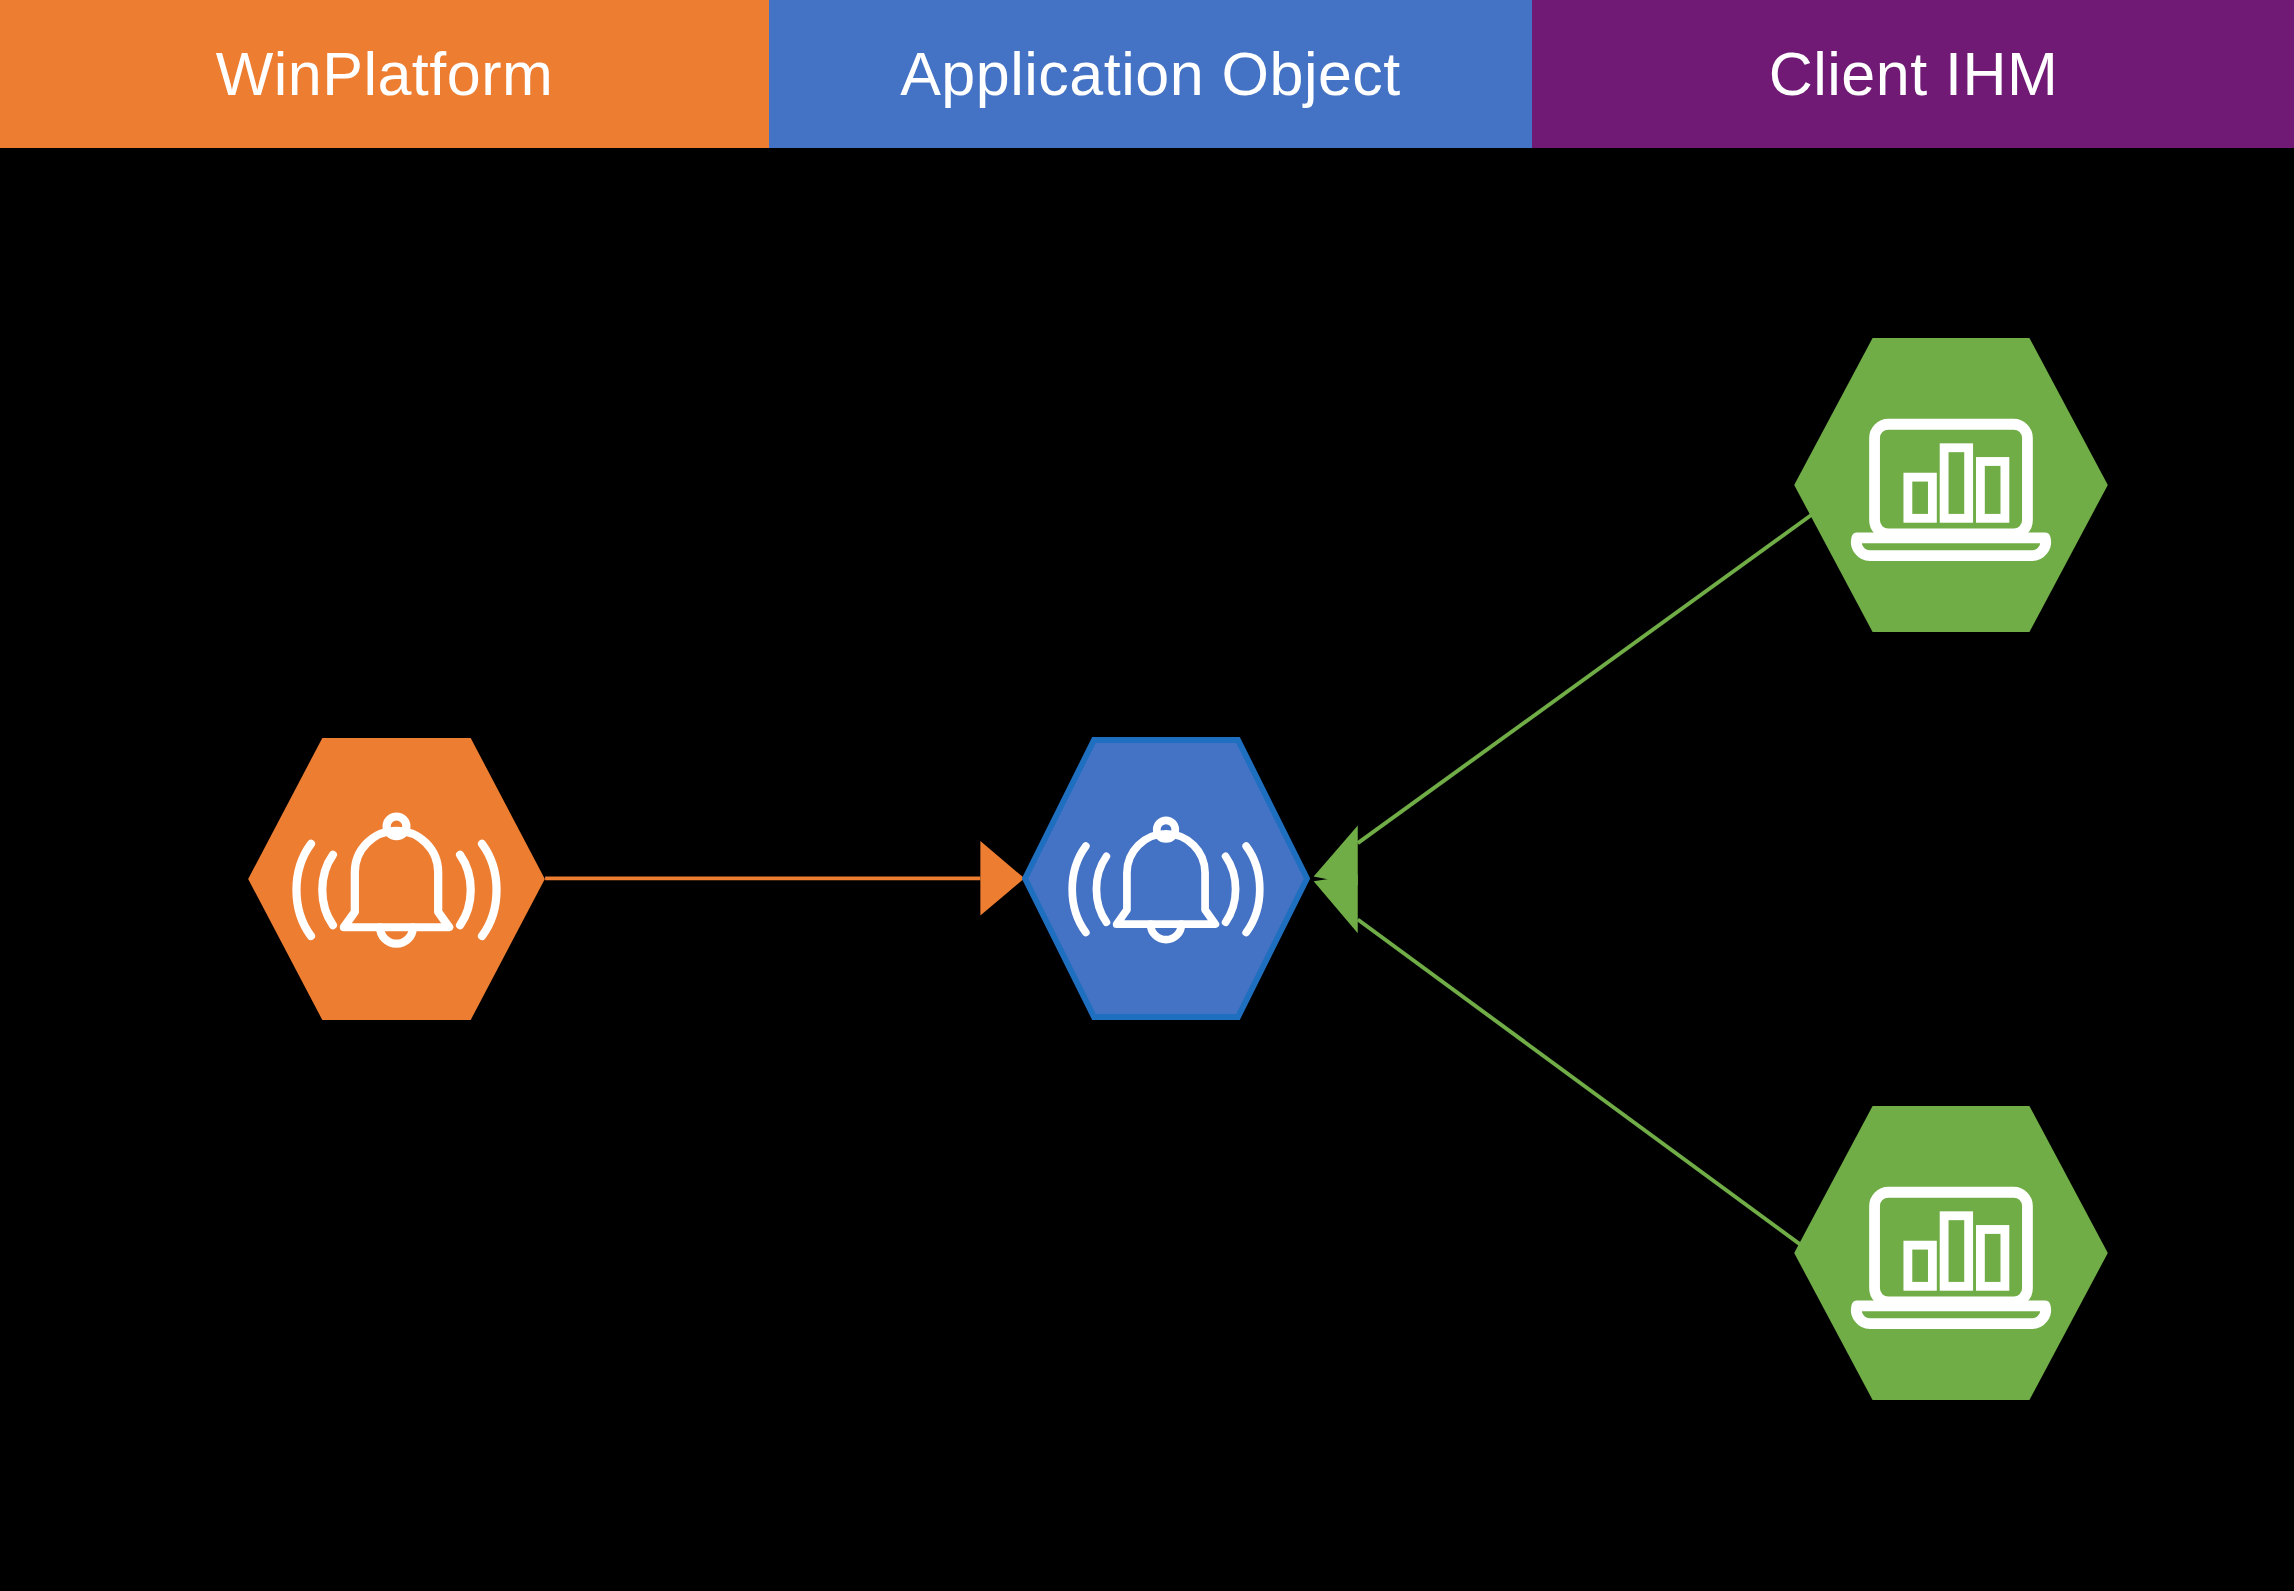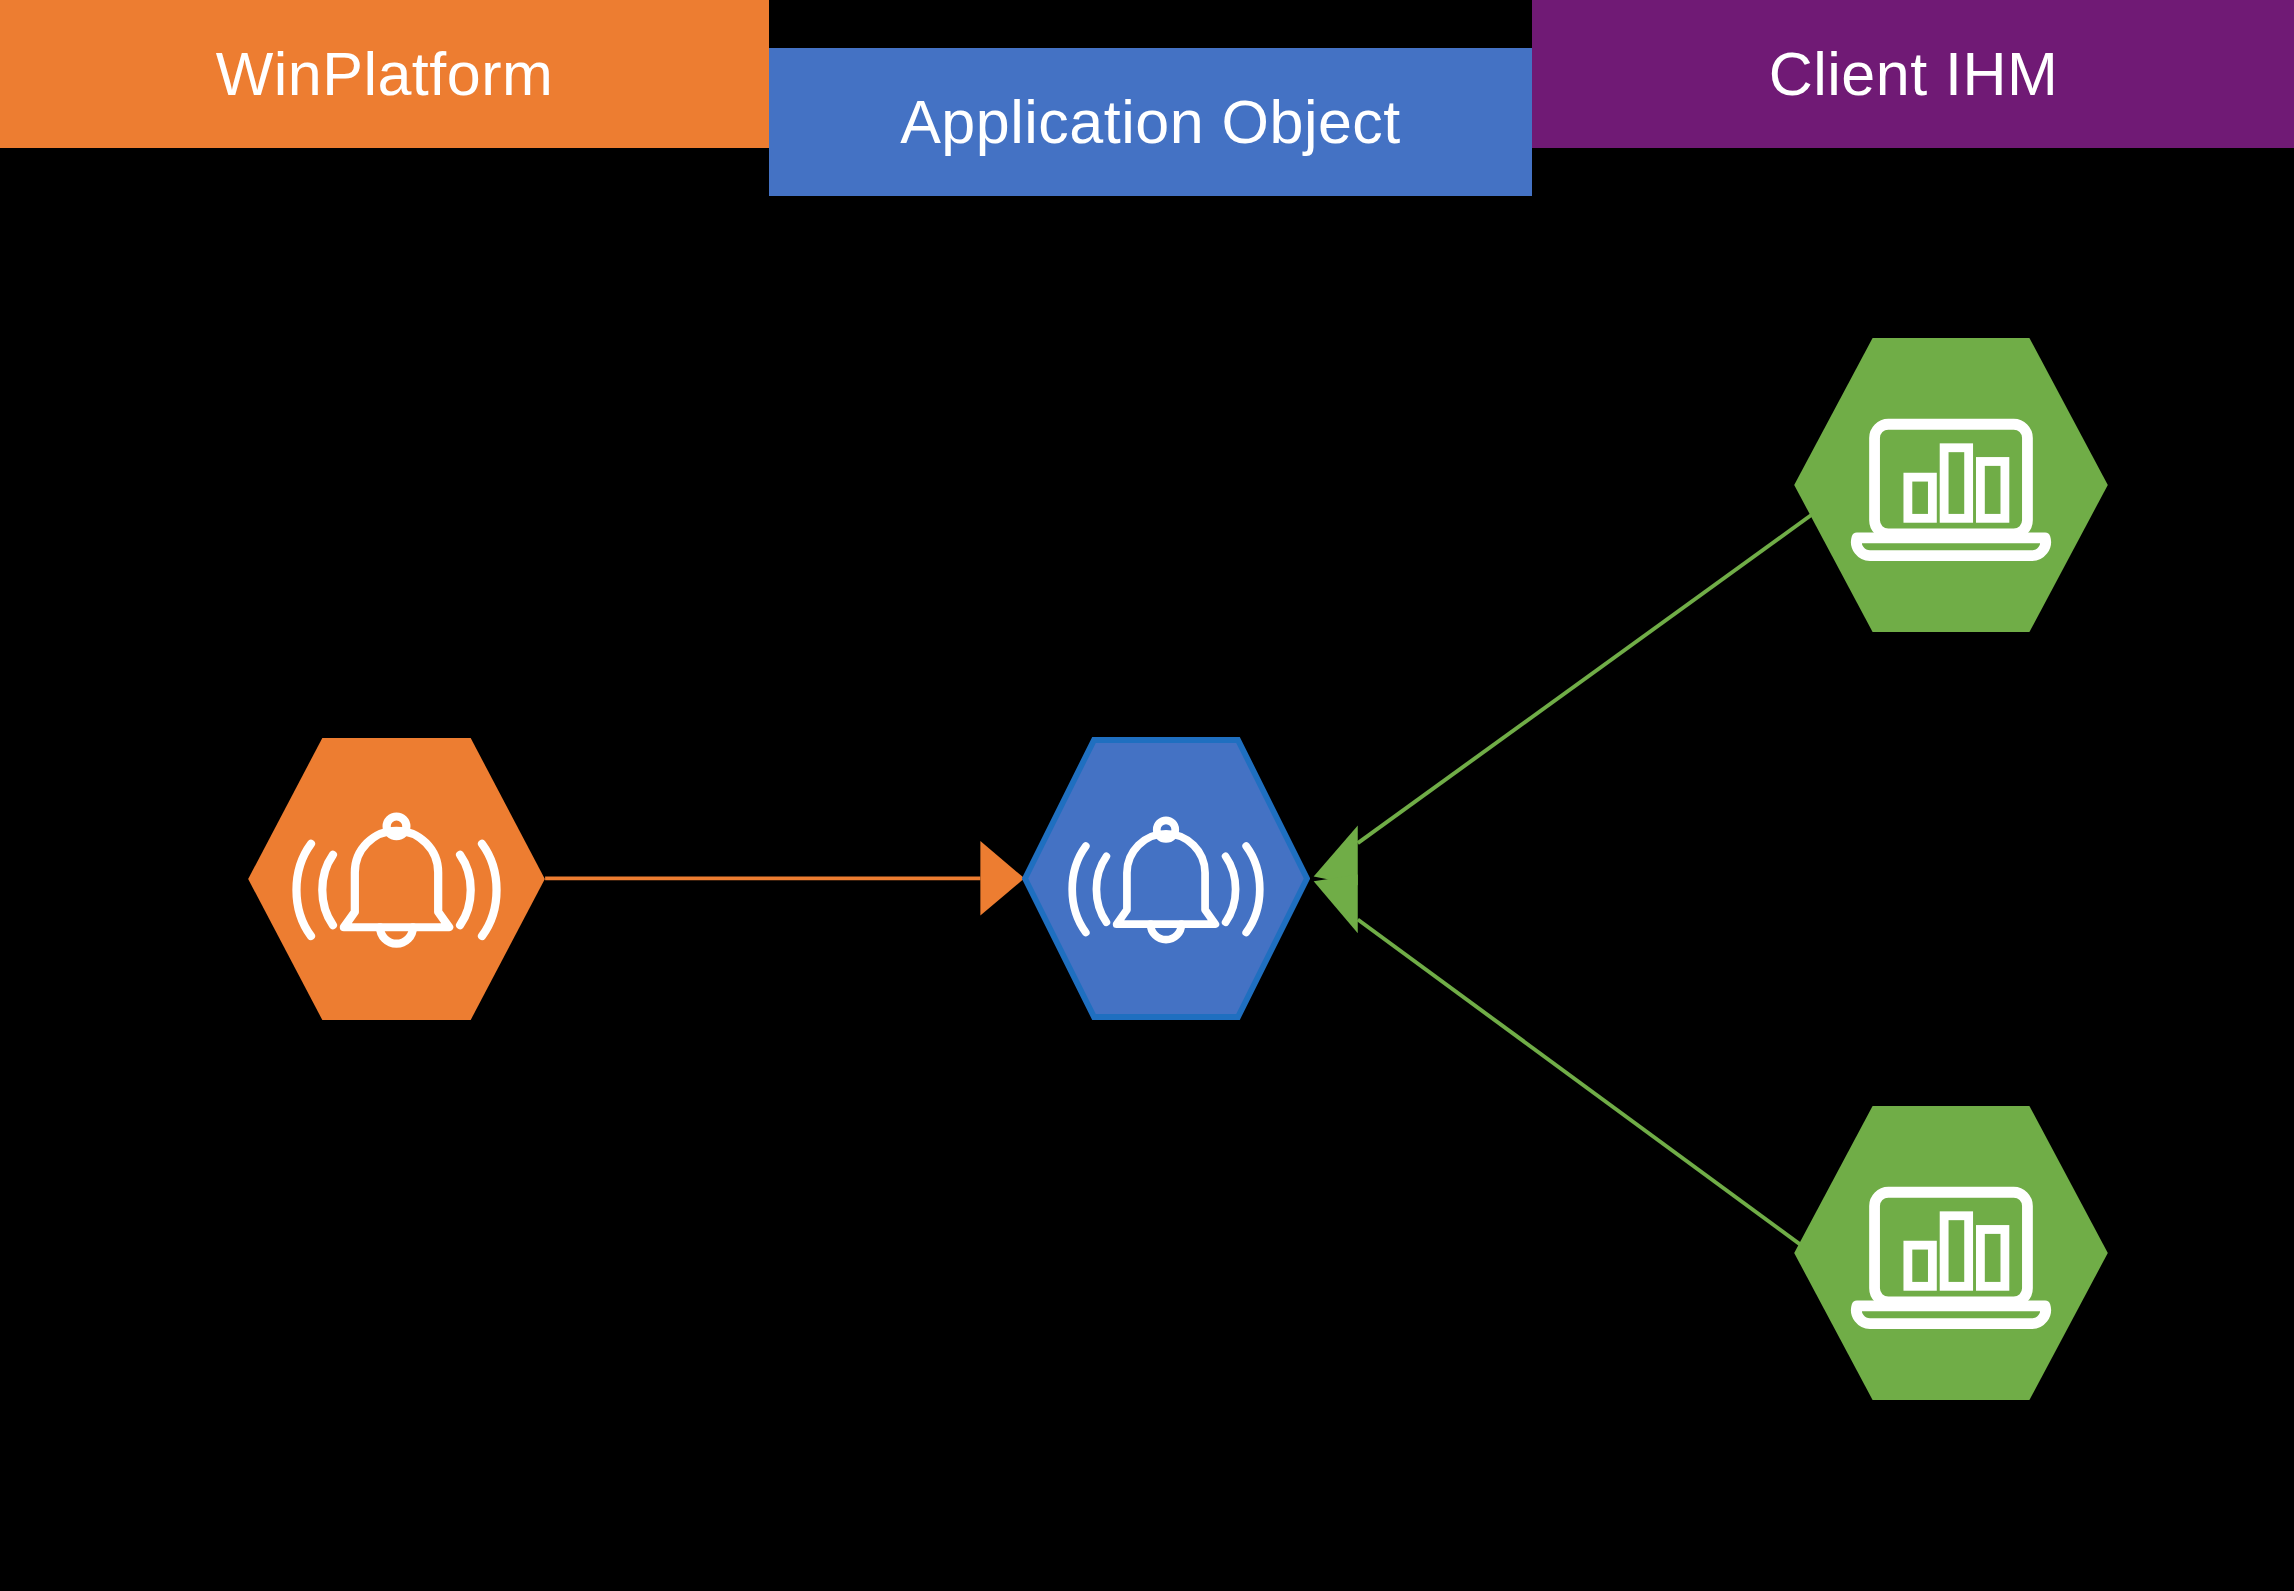--- a/index.html
+++ b/index.html
@@ -34,21 +34,21 @@
     justify-content: center;
     color: #ffffff;
     font-size: 61px;
     font-weight: 400;
     letter-spacing: 0.5px;
     line-height: 1;
     white-space: nowrap;
     box-sizing: border-box;
   }
   .header-cell.orange { width: 769px;  background: #ED7D31; }
-  .header-cell.blue   { width: 763px;  background: #4472C4; margin-top: 48px; }
+  .header-cell.blue   { width: 763px;  background: #4472C4; }
   .header-cell.green  { width: 763px;  background: #70AD47; }
 
   
   #connectors {
     position: absolute;
     top: 0;
     left: 0;
     width: 2295px;
     height: 1592px;
     pointer-events: none;

